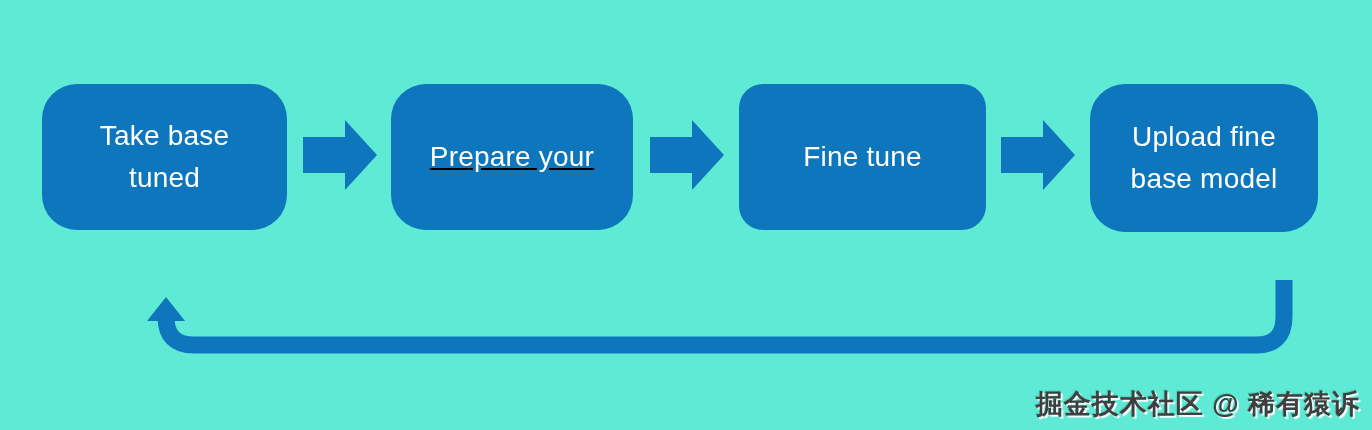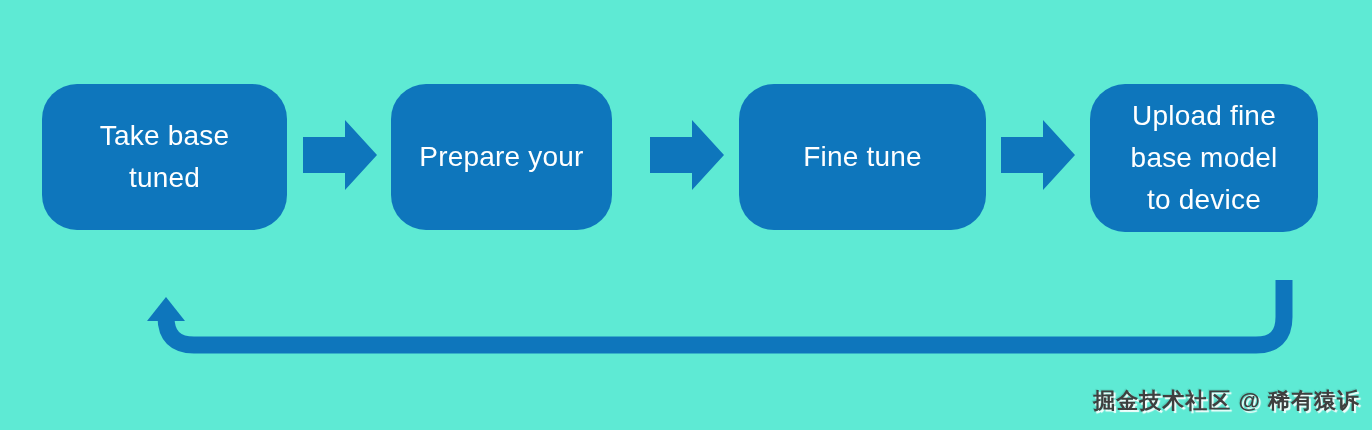--- a/index.html
+++ b/index.html
@@ -15,22 +15,22 @@
     position: absolute;
     top: 84px;
     height: 146px;
     background: #0e76bc;
     border-radius: 35px;
     display: flex;
     align-items: center;
     justify-content: center;
   }
   .box.b1 { left: 42px;   width: 245px; }
-  .box.b2 { left: 391px;  width: 221px; }
-  .box.b3 { left: 739px;  width: 247px; }
+  .box.b2 { left: 391px;  width: 242px; text-decoration: underline; }
+  .box.b3 { left: 739px;  width: 247px; border-radius: 24px; }
   .box.b4 { left: 1090px; width: 228px; height: 148px; }
   .box-label {
     color: #ffffff;
     font-size: 28px;
     line-height: 42px;
     text-align: center;
     font-weight: 400;
     letter-spacing: 0.2px;
   }
   .ln { display: block; }
@@ -44,21 +44,21 @@
     left: 0; top: 0;
     width: 1372px; height: 430px;
     pointer-events: none;
   }
   .loop-svg path { stroke: #0e76bc; stroke-width: 17; fill: none; }
   .loop-svg polygon { fill: #0e76bc; }
   .watermark {
     position: absolute;
     top: 386px;
     right: 12px;
-    font-size: 22px;
+    font-size: 27px;
     font-weight: 700;
     color: #3f3f3f;
     letter-spacing: 1px;
     text-shadow: 2px 2px 1px rgba(255,255,255,0.95), -1px -1px 1px rgba(0,0,0,0.12);
     white-space: nowrap;
   }
 </style>
 </head>
 <body>
 
@@ -92,21 +92,20 @@
   </div>
 
   <svg class="fwd-arrow a3" viewBox="0 0 74 70">
     <polygon points="0,17 42,17 42,0 74,35 42,70 42,53 0,53"></polygon>
   </svg>
 
   <div class="box b4">
     <div class="box-label">
       <span class="ln">Upload fine</span>
       <span class="ln">base model</span>
-      <span class="ln">to device</span>
     </div>
   </div>
 
   <svg class="loop-svg" viewBox="0 0 1372 430">
     <path d="M 1284 280 L 1284 317 Q 1284 345 1256 345 L 194 345 Q 166 345 166 317 L 166 316"></path>
     <polygon points="166,297 147,321 185,321"></polygon>
   </svg>
 
   <div class="watermark">掘金技术社区 @ 稀有猿诉</div>
 

